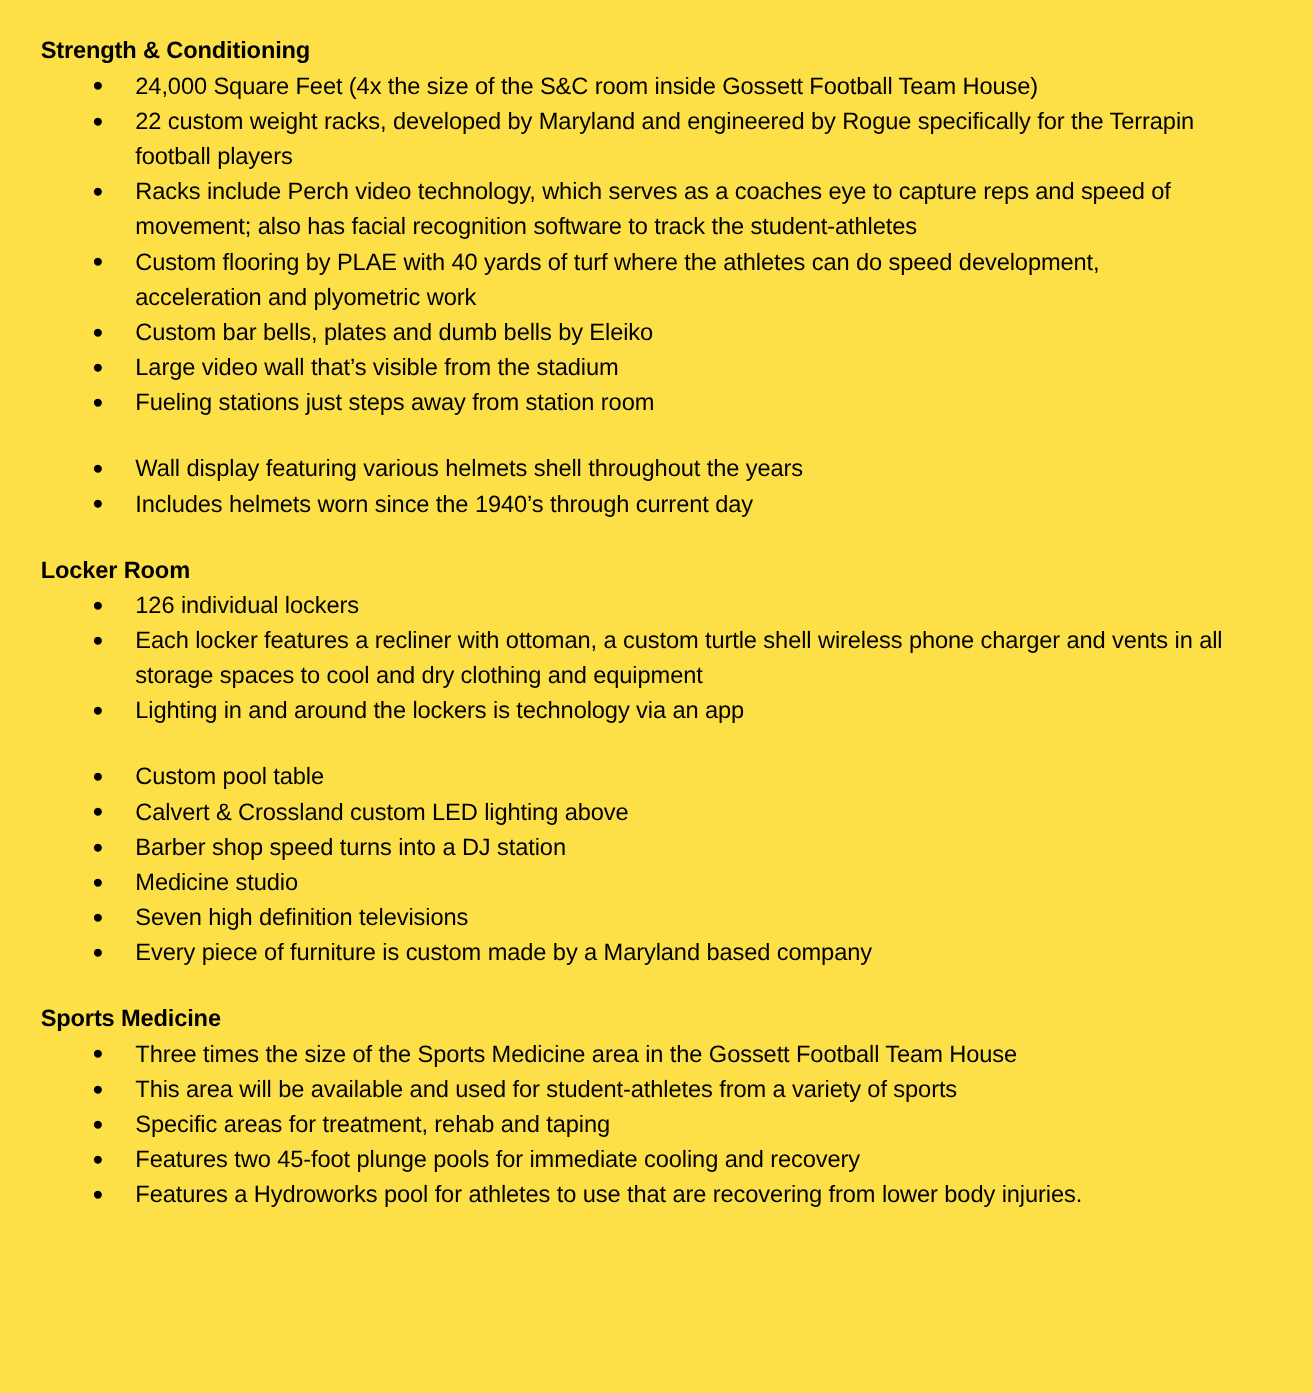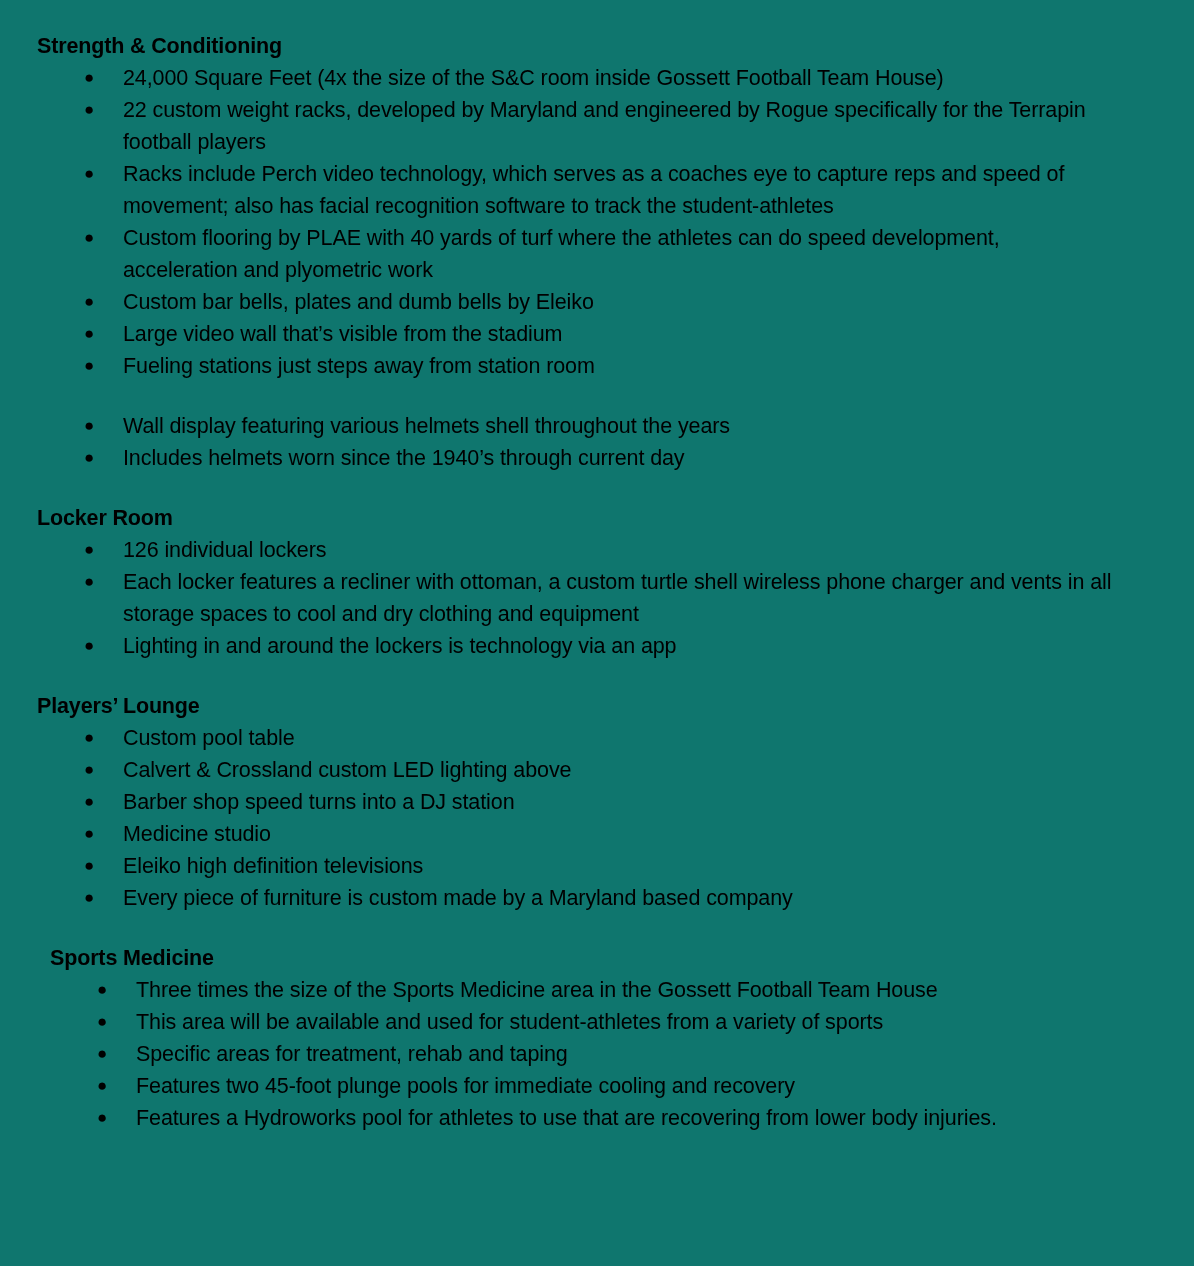--- a/index.html
+++ b/index.html
@@ -22,21 +22,20 @@
     padding: 30px 80px 0 37px;
     background: #ffffff;
     position: relative;
     overflow: hidden;
   }
   .section {
     margin: 0 0 28px 0;
   }
   .section:last-child {
     margin-bottom: 0;
-    margin-left: 13px;
   }
   .section-heading {
     font-size: 21.5px;
     font-weight: bold;
     line-height: 32px;
     letter-spacing: -0.15px;
     margin: 0 0 0 0;
     white-space: nowrap;
   }
   ul.bullet-list {
@@ -61,21 +60,21 @@
     font-size: 17px;
     text-align: center;
   }
   ul.bullet-list > li .bullet-text {
     display: block;
   }
 </style>
 </head>
 <body style="color: rgb(0, 0, 0);">
 
-<div class="page" style="background: #0f766e;">
+<div class="page" style="background: #fde047;">
   <div id="sections-root">
       <div class="section">
         <div class="section-heading">Strength &amp; Conditioning</div>
         <ul class="bullet-list">
           <li>
             <span class="bullet-marker">●</span>
             <span class="bullet-text">24,000 Square Feet (4x the size of the S&amp;C room inside Gossett Football Team House)</span>
           </li>
           <li>
             <span class="bullet-marker">●</span>
@@ -126,41 +125,40 @@
             <span class="bullet-marker">●</span>
             <span class="bullet-text">Each locker features a recliner with ottoman, a custom turtle shell wireless phone charger and vents in all storage spaces to cool and dry clothing and equipment</span>
           </li>
           <li>
             <span class="bullet-marker">●</span>
             <span class="bullet-text">Lighting in and around the lockers is technology via an app</span>
           </li>
         </ul>
       </div>
       <div class="section">
-        <div class="section-heading">Players’ Lounge</div>
         <ul class="bullet-list">
           <li>
             <span class="bullet-marker">●</span>
             <span class="bullet-text">Custom pool table</span>
           </li>
           <li>
             <span class="bullet-marker">●</span>
             <span class="bullet-text">Calvert &amp; Crossland custom LED lighting above</span>
           </li>
           <li>
             <span class="bullet-marker">●</span>
             <span class="bullet-text">Barber shop speed turns into a DJ station</span>
           </li>
           <li>
             <span class="bullet-marker">●</span>
             <span class="bullet-text">Medicine studio</span>
           </li>
           <li>
             <span class="bullet-marker">●</span>
-            <span class="bullet-text">Eleiko high definition televisions</span>
+            <span class="bullet-text">Seven high definition televisions</span>
           </li>
           <li>
             <span class="bullet-marker">●</span>
             <span class="bullet-text">Every piece of furniture is custom made by a Maryland based company</span>
           </li>
         </ul>
       </div>
       <div class="section">
         <div class="section-heading">Sports Medicine</div>
         <ul class="bullet-list">

